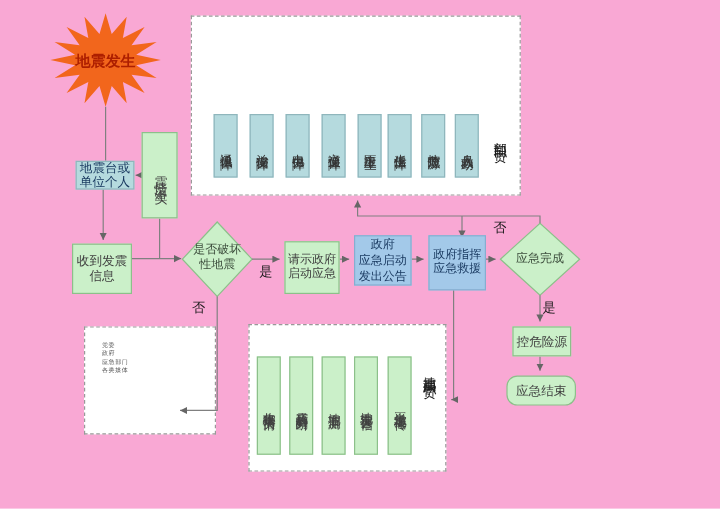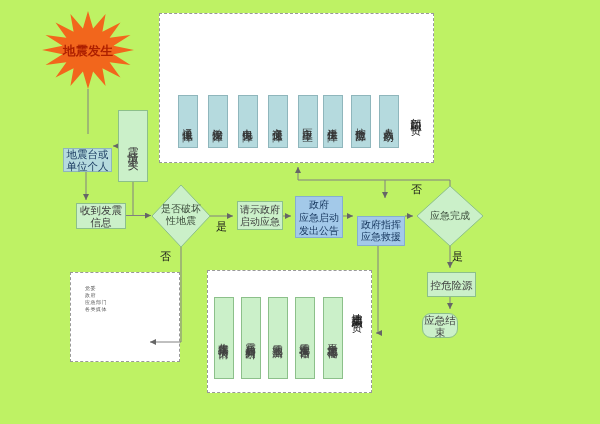--- a/index.html
+++ b/index.html
@@ -1,16 +1,16 @@
 <!DOCTYPE html>
 <html><head>
 <meta charset="utf-8">
 <style>
   html,body{margin:0;padding:0;background:#fff;}
-  #stage{position:relative;width:600px;height:424px;background:#bef264;overflow:hidden;
+  #stage{position:relative;width:600px;height:424px;background:#f9a8d4;overflow:hidden;
          font-family:"Liberation Sans","DejaVu Sans",sans-serif;color:#333;}
   svg.layer{position:absolute;left:0;top:0;z-index:1;}
   .node{position:absolute;z-index:3;box-sizing:border-box;display:flex;align-items:center;justify-content:center;
         text-align:center;white-space:pre-line;line-height:12px;font-size:10.5px;}
   .green{background:#cbf0c9;border:1px solid #8cc08a;color:#404040;}
   .teal{background:#b5dade;border:1px solid #8fb6bc;color:#17375e;}
   .blue{background:#a3c9e9;border:1px solid #85aed0;color:#17375e;}
   .round{border-radius:9px;}
   .dashedbox{position:absolute;z-index:0;border:1px dashed #999;box-sizing:border-box;background:#fff;}
   .dept-label{position:absolute;bottom:60px;writing-mode:vertical-rl;text-orientation:upright;
@@ -98,46 +98,46 @@
       <path d="M450 186 V180 H298 V167" marker-end="url(#arr)"></path>
       <path d="M385 180 V198" marker-end="url(#arr)"></path>
       <path d="M181 247 V342 H150" marker-end="url(#arr)"></path>
       <path d="M378 333 V236" marker-end="url(#arr)"></path>
       <path d="M378 333 H376" marker-end="url(#arr)"></path>
     </g>
   </svg>
 
   <div class="burst-label" style="left:50px;top:43px;width:76px;">地震发生</div>
 
-  <div class="node teal" style="left:63px;top:148px;width:49px;height:24px;">地震台或
+  <div class="node teal" style="left:63px;top:134px;width:49px;height:24px;">地震台或
 单位个人</div>
 
   <div class="vbox green" style="left:118px;top:110px;width:30px;height:72px;font-size:11px;letter-spacing:4px;">震情落实</div>
 
-  <div class="node green" style="left:60px;top:203px;width:50px;height:26px;margin-left:16px;">收到发震
+  <div class="node green" style="left:60px;top:203px;width:50px;height:42px;">收到发震
 信息</div>
 
   <div class="dtext" style="left:151px;top:203px;width:60px;">是否破坏
 性地震</div>
 
-  <div class="node green" style="left:237px;top:201px;width:46px;height:29px;font-size:10px;">请示政府
+  <div class="node green" style="left:237px;top:201px;width:46px;height:44px;font-size:10px;">请示政府
 启动应急</div>
 
   <div class="node blue" style="left:295px;top:196px;width:48px;height:42px;font-size:10px;line-height:13px;">政府
 应急启动
 发出公告</div>
 
-  <div class="node blue" style="left:357px;top:216px;width:48px;height:30px;font-size:10px;">政府指挥
+  <div class="node blue" style="left:357px;top:196px;width:48px;height:46px;font-size:10px;">政府指挥
 应急救援</div>
 
   <div class="dtext" style="left:417px;top:210px;width:66px;font-size:10px;">应急完成</div>
 
   <div class="node green" style="left:427px;top:272px;width:49px;height:25px;">控危险源</div>
 
-  <div class="node green round" style="left:422px;top:313px;width:36px;height:25px;">应急结束</div>
+  <div class="node green round" style="left:422px;top:313px;width:58px;height:25px;">应急结束</div>
 
 
   <div class="lbl" style="left:216px;top:219px;">是</div>
   <div class="lbl" style="left:160px;top:249px;">否</div>
   <div class="lbl" style="left:411px;top:182px;">否</div>
   <div class="lbl" style="left:452px;top:249px;">是</div>
 
 </div>
 
 </body></html>

